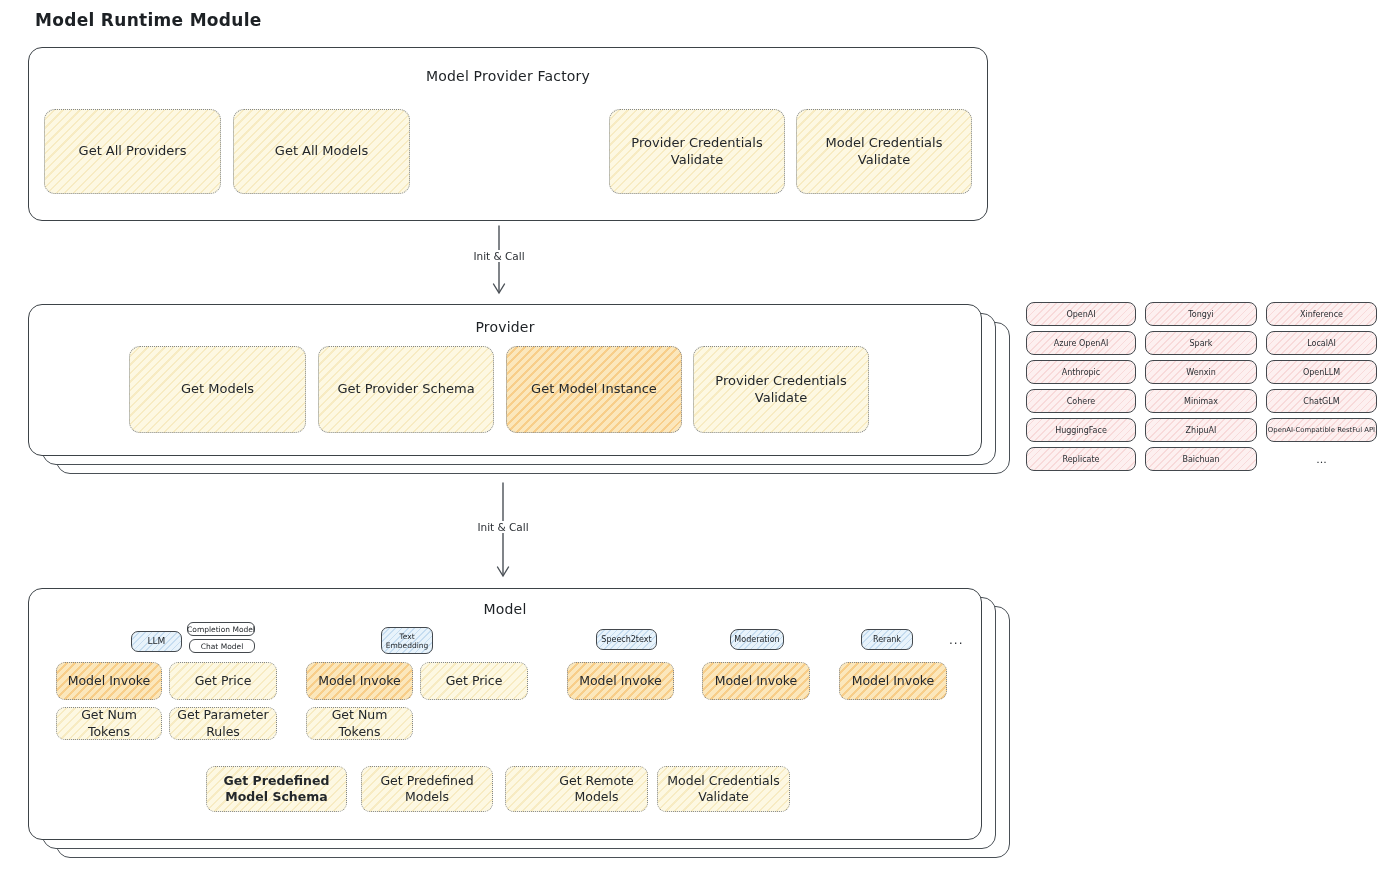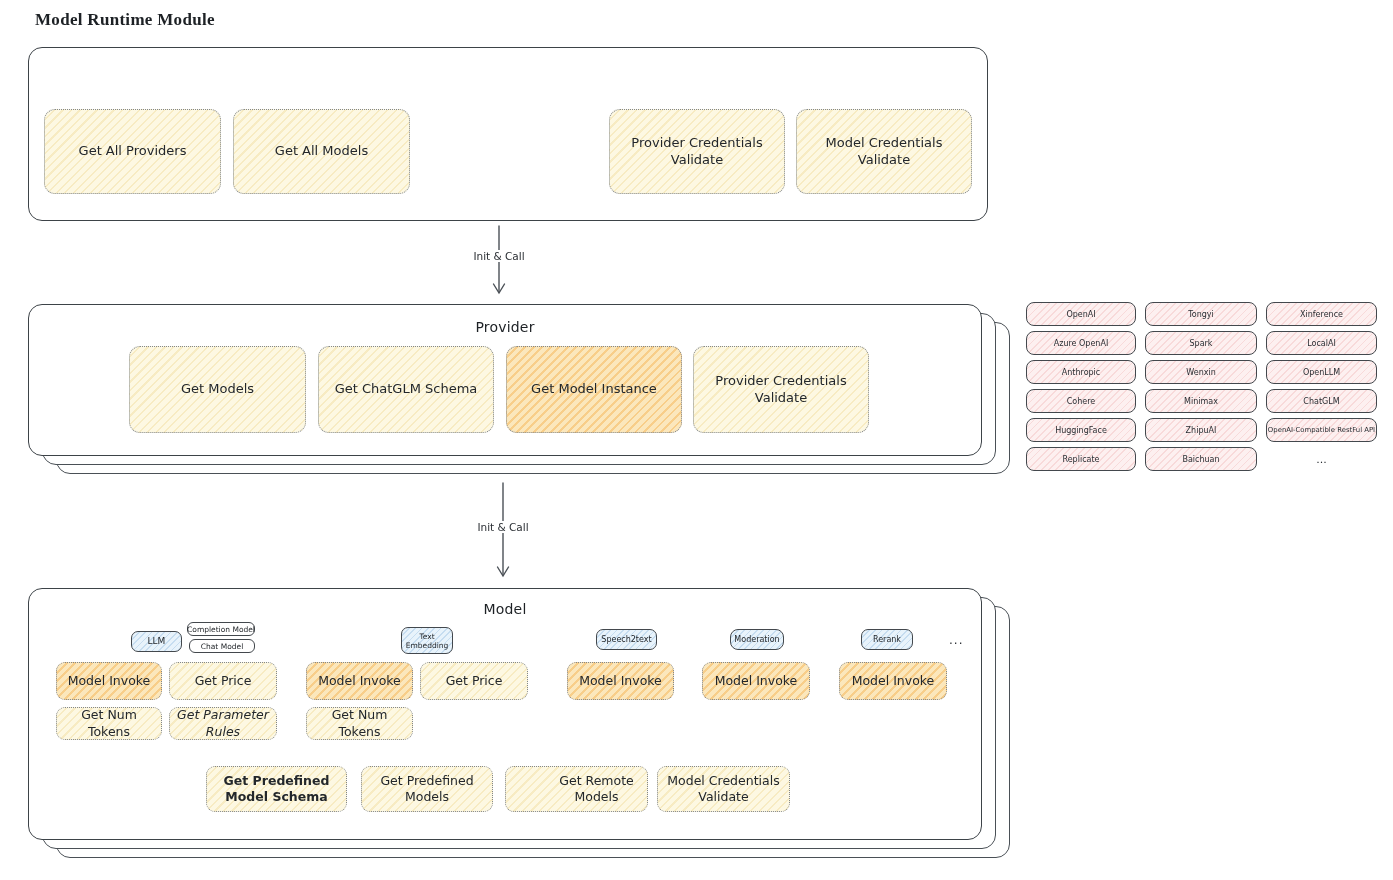--- a/index.html
+++ b/index.html
@@ -1,20 +1,20 @@
 <!DOCTYPE html>
 <html><head>
 <meta charset="utf-8">
 <style>
   html,body{margin:0;padding:0;background:#fff;}
   #canvas{
     position:relative;width:1393px;height:880px;background:#ffffff;overflow:hidden;
     font-family:"DejaVu Sans","Liberation Sans",sans-serif;color:#22262a;
   }
-  .abs{position:absolute;font-family:Liberation Serif, serif;}
+  .abs{position:absolute;}
   .page-title{font-size:17px;font-weight:700;letter-spacing:.3px;color:#1d2125;}
   
   .panel{
     position:absolute;background:#fff;border:1.6px solid #3d4348;border-radius:14px;
   }
   .stack-layer{
     position:absolute;background:#fff;border:1.5px solid #4a5056;border-radius:14px;
   }
   .panel-title{
     position:absolute;left:0;right:0;text-align:center;font-size:14px;color:#1d2125;letter-spacing:.2px;
@@ -71,32 +71,33 @@
   svg.flow{position:absolute;left:0;top:0;pointer-events:none;}
 </style>
 </head>
 <body>
 
 <div id="canvas">
 
   <div class="abs page-title" style="left:35px;top:10px;">Model Runtime Module</div>
 
   <div class="panel" style="left:28px;top:47px;width:958px;height:172px;">
+    <div class="panel-title" style="top:20px;">Model Provider Factory</div>
     <div class="nbox hatch-yellow" style="left:15px;top:61px;width:177px;height:85px;">Get All Providers</div>
     <div class="nbox hatch-yellow" style="left:204px;top:61px;width:177px;height:85px;">Get All Models</div>
     <div class="nbox hatch-yellow" style="left:580px;top:61px;width:176px;height:85px;">Provider Credentials Validate</div>
     <div class="nbox hatch-yellow" style="left:767px;top:61px;width:176px;height:85px;">Model Credentials Validate</div>
   </div>
 
   <div class="stack-layer" style="left:56px;top:322px;width:952px;height:150px;"></div>
   <div class="stack-layer" style="left:42px;top:313px;width:952px;height:150px;"></div>
   <div class="panel" style="left:28px;top:304px;width:952px;height:150px;">
     <div class="panel-title" style="top:14px;">Provider</div>
     <div class="nbox hatch-yellow" style="left:100px;top:41px;width:177px;height:87px;">Get Models</div>
-    <div class="nbox hatch-yellow" style="left:289px;top:41px;width:176px;height:87px;">Get ChatGLM Schema</div>
+    <div class="nbox hatch-yellow" style="left:289px;top:41px;width:176px;height:87px;">Get Provider Schema</div>
     <div class="nbox hatch-orange" style="left:477px;top:41px;width:176px;height:87px;">Get Model Instance</div>
     <div class="nbox hatch-yellow" style="left:664px;top:41px;width:176px;height:87px;">Provider Credentials Validate</div>
   </div>
 
   <div class="vendors">
     <div class="pill">OpenAI</div>
     <div class="pill">Tongyi</div>
     <div class="pill">Xinference</div>
     <div class="pill">Azure OpenAI</div>
     <div class="pill">Spark</div>
@@ -116,36 +117,36 @@
   </div>
 
   <div class="stack-layer" style="left:56px;top:606px;width:952px;height:250px;"></div>
   <div class="stack-layer" style="left:42px;top:597px;width:952px;height:250px;"></div>
   <div class="panel" style="left:28px;top:588px;width:952px;height:250px;">
     <div class="panel-title" style="top:12px;">Model</div>
 
     <div class="tag big" style="left:102px;top:42px;width:51px;height:21px;">LLM</div>
     <div class="tag-plain" style="left:158px;top:33px;width:68px;height:14px;">Completion Model</div>
     <div class="tag-plain" style="left:160px;top:50px;width:66px;height:14px;">Chat Model</div>
-    <div class="tag" style="left:352px;top:38px;width:52px;height:27px;font-size:7.5px;padding:12px 3px;margin-left:20px;">Text Embedding</div>
+    <div class="tag" style="left:352px;top:38px;width:52px;height:27px;font-size:7.5px;padding:12px 3px;">Text Embedding</div>
     <div class="tag" style="left:567px;top:40px;width:61px;height:21px;">Speech2text</div>
     <div class="tag" style="left:701px;top:40px;width:54px;height:21px;border-radius:8px;">Moderation</div>
     <div class="tag" style="left:832px;top:40px;width:52px;height:21px;">Rerank</div>
     <div class="dots" style="left:920px;top:44px;">...</div>
 
     <div class="nbox sm hatch-orange" style="left:27px;top:73px;width:106px;height:38px;">Model Invoke</div>
     <div class="nbox sm hatch-yellow" style="left:140px;top:73px;width:108px;height:38px;">Get Price</div>
     <div class="nbox sm hatch-orange" style="left:277px;top:73px;width:107px;height:38px;">Model Invoke</div>
     <div class="nbox sm hatch-yellow" style="left:391px;top:73px;width:108px;height:38px;">Get Price</div>
     <div class="nbox sm hatch-orange" style="left:538px;top:73px;width:107px;height:38px;">Model Invoke</div>
     <div class="nbox sm hatch-orange" style="left:673px;top:73px;width:108px;height:38px;">Model Invoke</div>
     <div class="nbox sm hatch-orange" style="left:810px;top:73px;width:108px;height:38px;">Model Invoke</div>
 
     <div class="nbox sm hatch-yellow" style="left:27px;top:118px;width:106px;height:33px;">Get Num Tokens</div>
-    <div class="nbox sm hatch-yellow" style="left:140px;top:118px;width:108px;height:33px;padding:3px 6px;font-style:italic;">Get Parameter Rules</div>
+    <div class="nbox sm hatch-yellow" style="left:140px;top:118px;width:108px;height:33px;padding:3px 6px;">Get Parameter Rules</div>
     <div class="nbox sm hatch-yellow" style="left:277px;top:118px;width:107px;height:33px;">Get Num Tokens</div>
 
     <div class="nbox sm hatch-yellow" style="left:177px;top:177px;width:141px;height:46px;font-weight:bold;">Get Predefined Model Schema</div>
     <div class="nbox sm hatch-yellow" style="left:332px;top:177px;width:132px;height:46px;">Get Predefined Models</div>
     <div class="nbox sm hatch-yellow" style="left:476px;top:177px;width:143px;height:46px;padding-left:48px;">Get Remote Models</div>
     <div class="nbox sm hatch-yellow" style="left:628px;top:177px;width:133px;height:46px;">Model Credentials Validate</div>
   </div>
 
   <svg class="flow" width="1393" height="880" viewBox="0 0 1393 880">
     <g stroke="#4a5056" stroke-width="1.4" fill="none" stroke-linecap="round">

